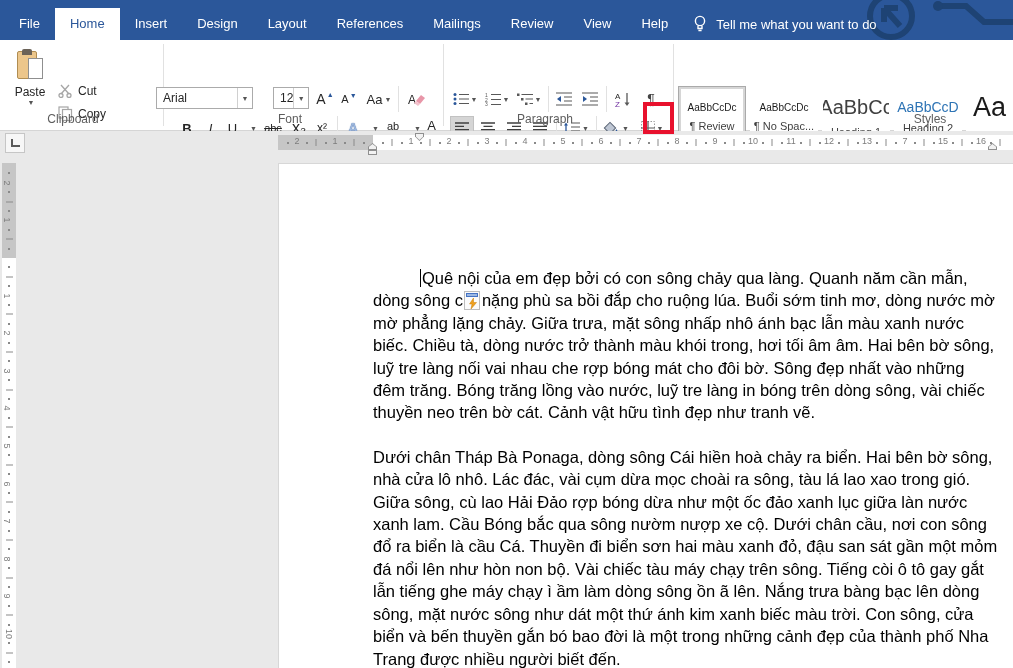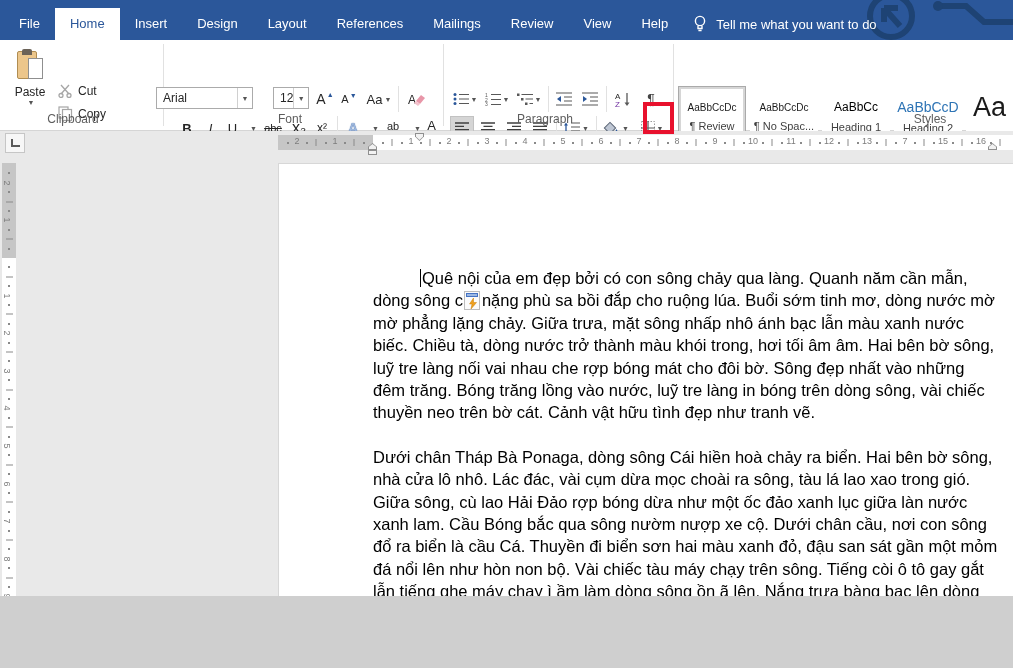--- a/index.html
+++ b/index.html
@@ -1,17 +1,17 @@
 <!DOCTYPE html>
 <html><head>
 <meta charset="utf-8">
 <style>
   html,body{margin:0;padding:0;background:#cfcfcf;}
   *{box-sizing:border-box;font-family:"Liberation Sans",sans-serif;}
-  #app{position:relative;width:1013px;height:596px;overflow:hidden;background:#e9e9e9;}
+  #app{position:relative;width:1013px;height:668px;overflow:hidden;background:#e9e9e9;}
 
   
   .titlebar{position:absolute;left:0;top:0;width:1013px;height:40px;background:#2b579a;overflow:hidden;}
   .logo{position:absolute;right:0;top:-6px;opacity:.9;}
   .tabs{position:absolute;left:4px;bottom:0;display:flex;align-items:flex-end;height:40px;}
   .tab{height:32px;padding:8px 15px 0 15px;color:#fff;font-size:13px;cursor:pointer;white-space:nowrap;}
   .tab.active{background:#fff;color:#2b579a;}
   .tellme{display:flex;align-items:center;gap:9px;height:32px;padding:0 10px;color:#fff;font-size:13px;white-space:nowrap;}
 
   
@@ -392,21 +392,21 @@
 
     <div class="chip sel" style="left:678px;">
       <span class="prev">AaBbCcDc</span>
       <span class="nm">¶ Review</span>
     </div>
     <div class="chip" style="left:750px;">
       <span class="prev">AaBbCcDc</span>
       <span class="nm">¶ No Spac...</span>
     </div>
     <div class="chip" style="left:822px;">
-      <span class="prev" style="color:#000000;font-size:12px;">AaBbCc</span>
+      <span class="prev" style="color:#404040;font-size:20px;">AaBbCc</span>
       <span class="nm">Heading 1</span>
     </div>
     <div class="chip" style="left:894px;">
       <span class="prev" style="color:#2e74b5;font-size:14px;">AaBbCcD</span>
       <span class="nm">Heading 2</span>
     </div>
     <div class="chip" style="left:966px;width:47px;">
       <span class="prev" style="font-size:27px;">Aa</span>
       <span class="nm">Title</span>
     </div>

